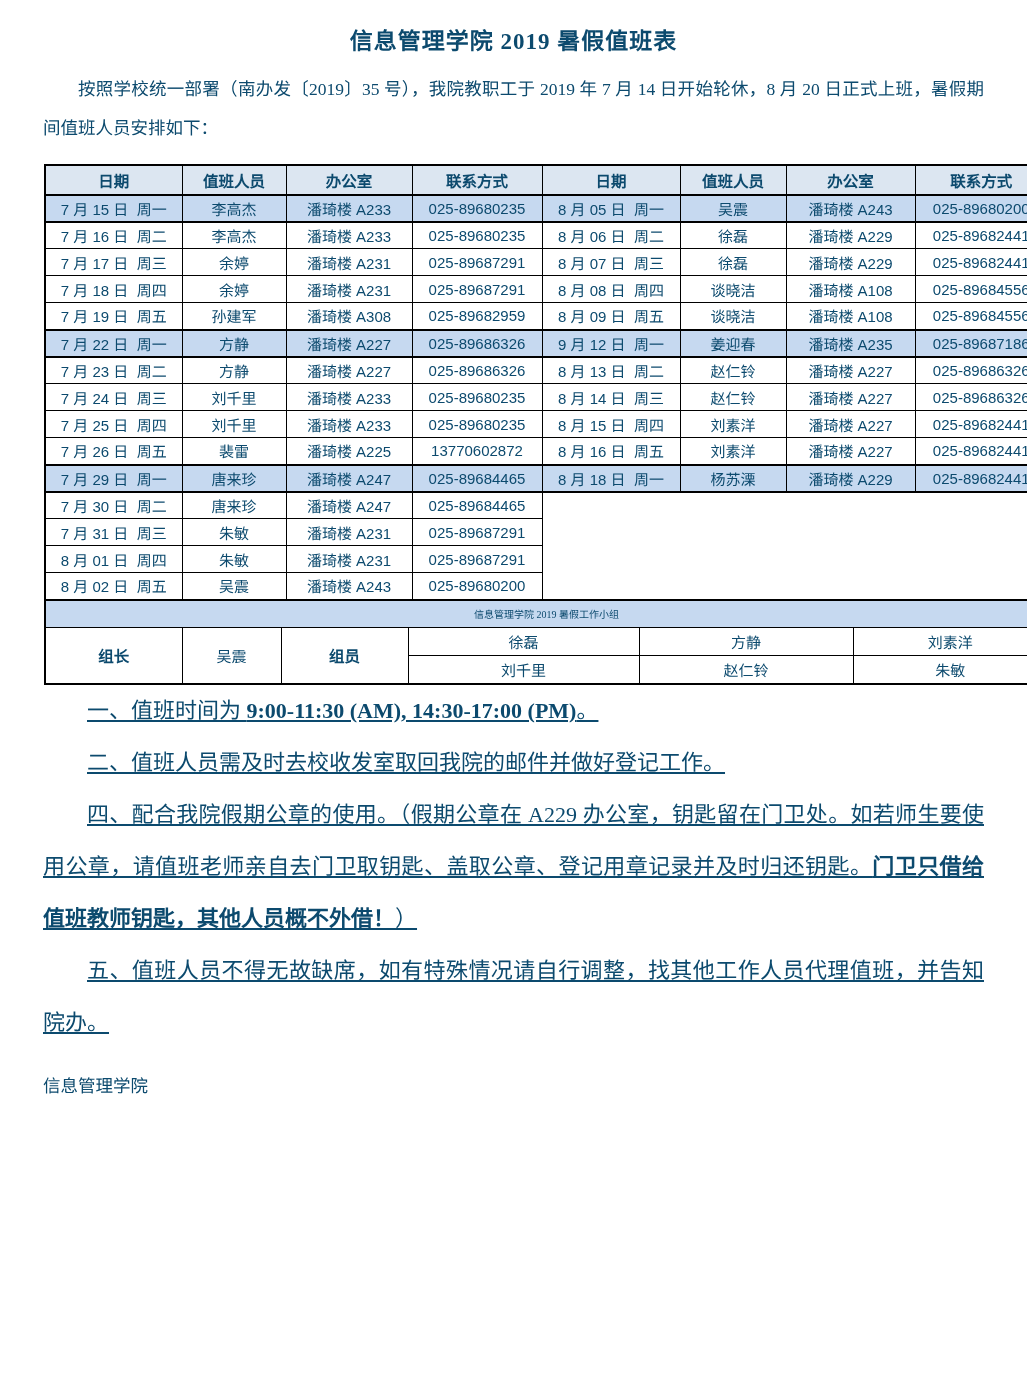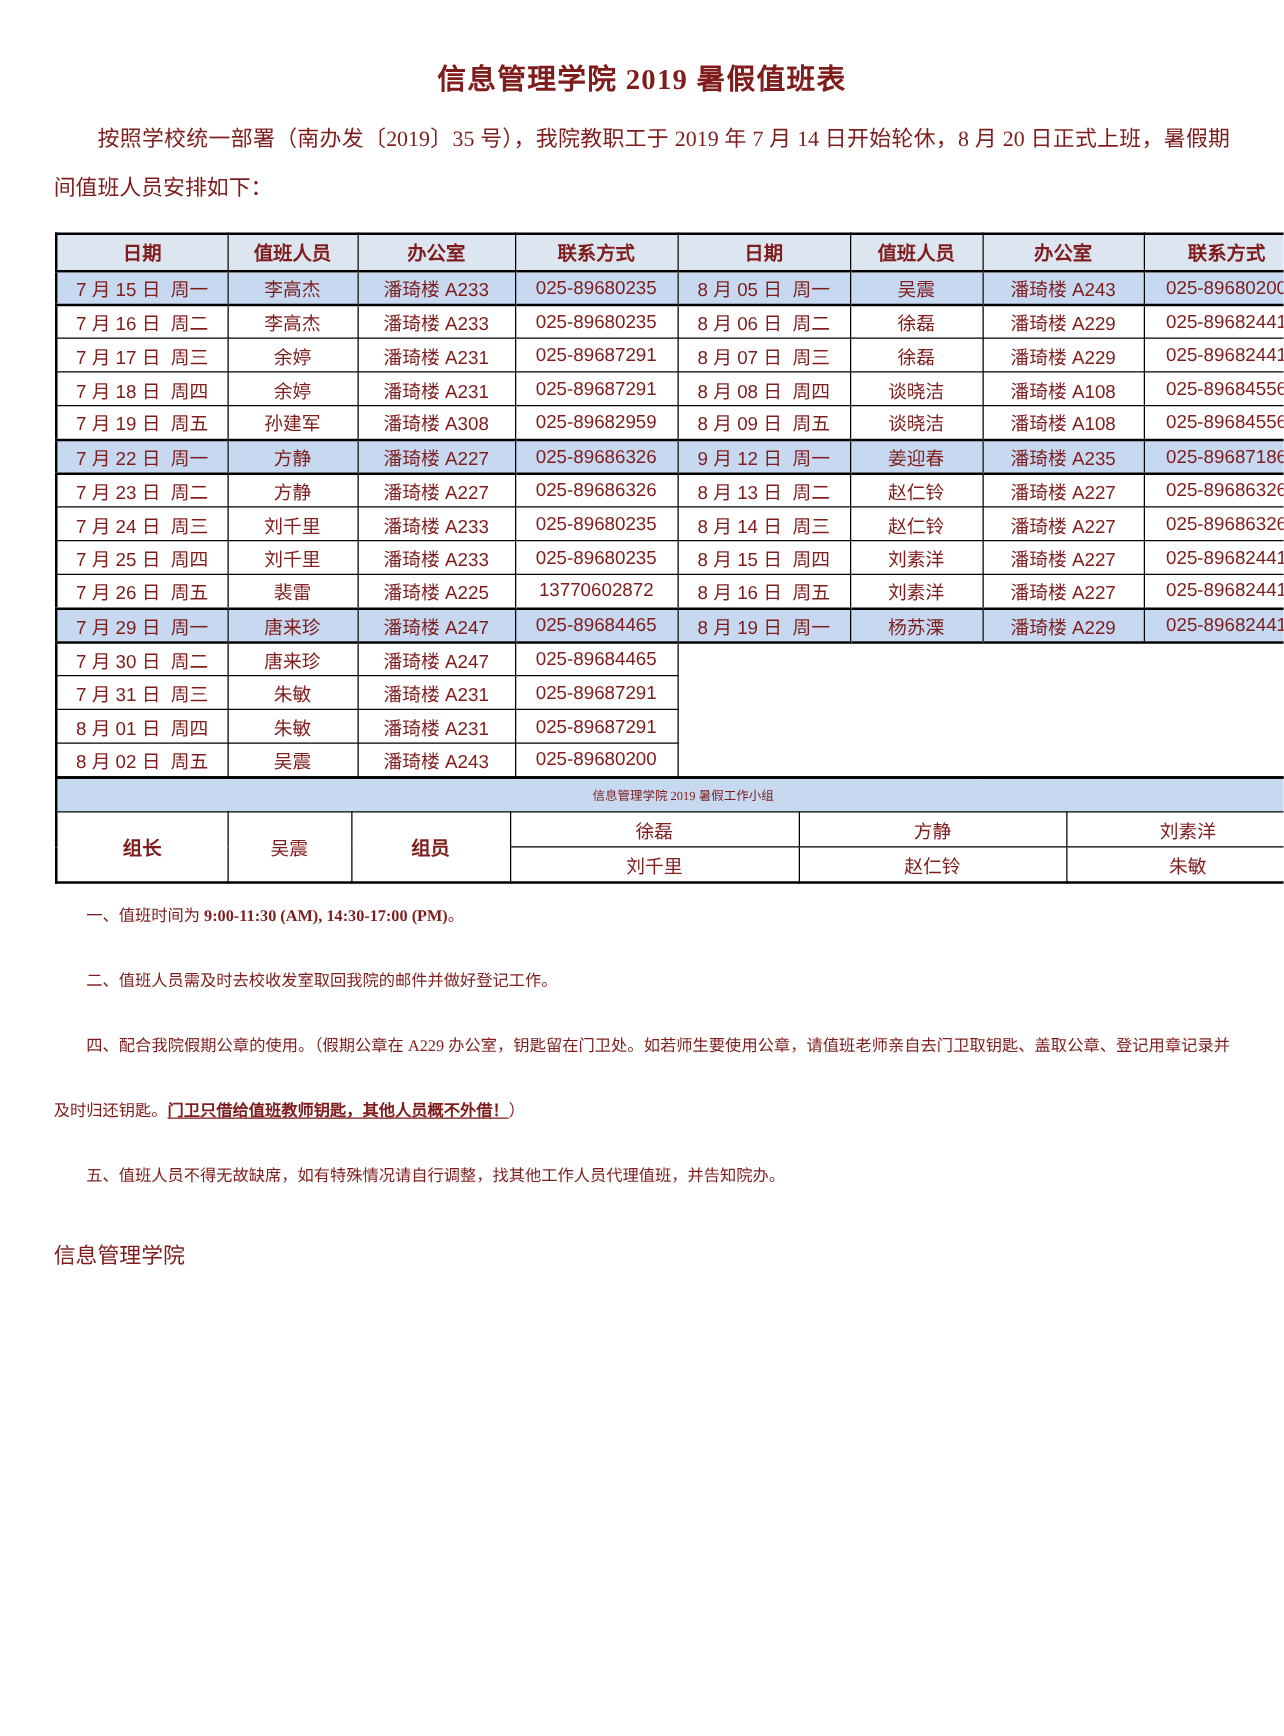--- a/index.html
+++ b/index.html
@@ -3,23 +3,23 @@
 <meta charset="utf-8">
 <style>
   :root{
     --header-bg:#dce6f1;
     --hl-bg:#c6d9f0;
     --border:#000000;
   }
   *{box-sizing:border-box;margin:0;padding:0;}
   html,body{background:#ffffff;}
   .page{
-    width:1027px;height:1117px;background:#ffffff;color:#7f1d1d;
+    width:1027px;height:1117px;background:#ffffff;color:#0c4a6e;
     font-family:"Liberation Serif","DejaVu Serif",serif;
-    overflow:hidden;position:relative;margin-top:22px;
+    overflow:hidden;position:relative;
   }
   .doc-title{
     padding-top:22px;text-align:center;
     font-size:23px;font-weight:bold;letter-spacing:1px;
     font-family:"Liberation Serif","DejaVu Serif",serif;
   }
   .intro{
     margin:14px 43px 0;font-size:17.5px;line-height:2.22;
     text-indent:2em;text-align:justify;
   }
@@ -49,22 +49,22 @@
     background:var(--hl-bg);font-family:"Liberation Serif","DejaVu Serif",serif;
     font-size:10px;height:29px;
   }
   .group-label{font-weight:bold;font-size:15.5px;}
   .notes-heading{
     margin:24px 43px 0;font-size:19.5px;font-weight:bold;
     font-family:"Liberation Sans","DejaVu Sans",sans-serif;
     letter-spacing:1px;
   }
   .note{
-    margin:0 43px;font-size:13px;line-height:52px;
-    text-indent:2em;text-align:justify;
+    margin:0 43px;font-size:22px;line-height:52px;
+    text-indent:2em;text-align:justify;text-decoration:underline;
   }
   .note .seg-bold{font-weight:bold;}
   .note .seg-bu{font-weight:bold;text-decoration:underline;}
   .signature{
     margin:12px 43px 0;text-align:left;font-size:17.5px;line-height:50px;
   }
 </style>
 </head>
 <body>
 
@@ -198,21 +198,21 @@
             <td>8 月 16 日  周五</td>
             <td>刘素洋</td>
             <td>潘琦楼 A227</td>
             <td>025-89682441</td>
           </tr>
           <tr>
             <td class="hl">7 月 29 日  周一</td>
             <td class="hl">唐来珍</td>
             <td class="hl">潘琦楼 A247</td>
             <td class="hl">025-89684465</td>
-            <td class="hl">8 月 19 日  周一</td>
+            <td class="hl">8 月 18 日  周一</td>
             <td class="hl">杨苏溧</td>
             <td class="hl">潘琦楼 A229</td>
             <td class="hl">025-89682441</td>
           </tr>
           <tr>
             <td>7 月 30 日  周二</td>
             <td>唐来珍</td>
             <td>潘琦楼 A247</td>
             <td>025-89684465</td>
             <td class="empty-cell" rowspan="4" colspan="4"></td>

